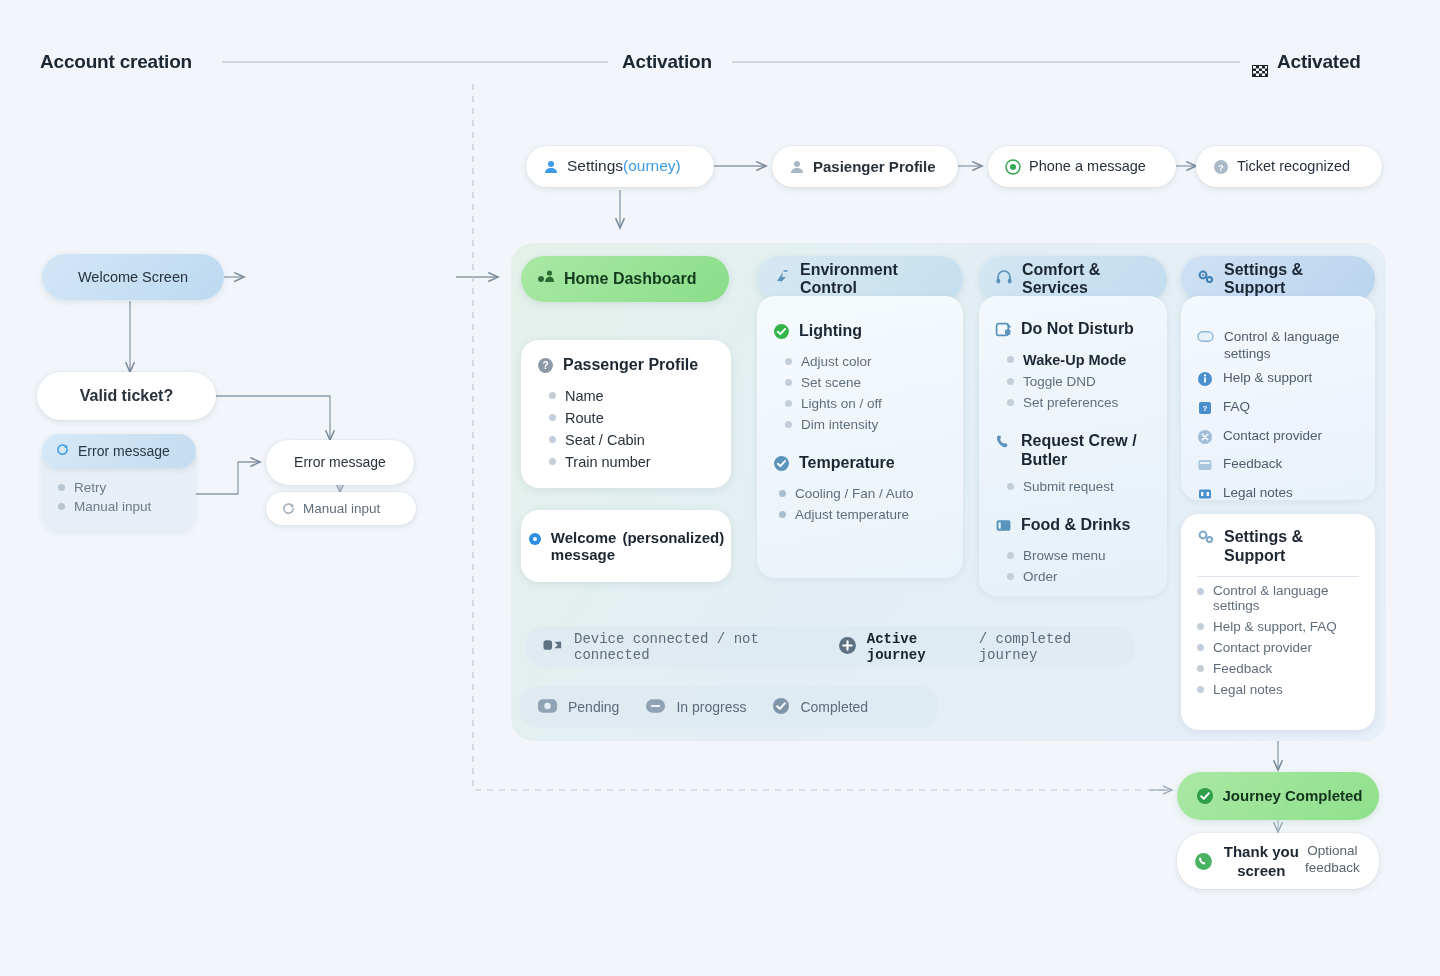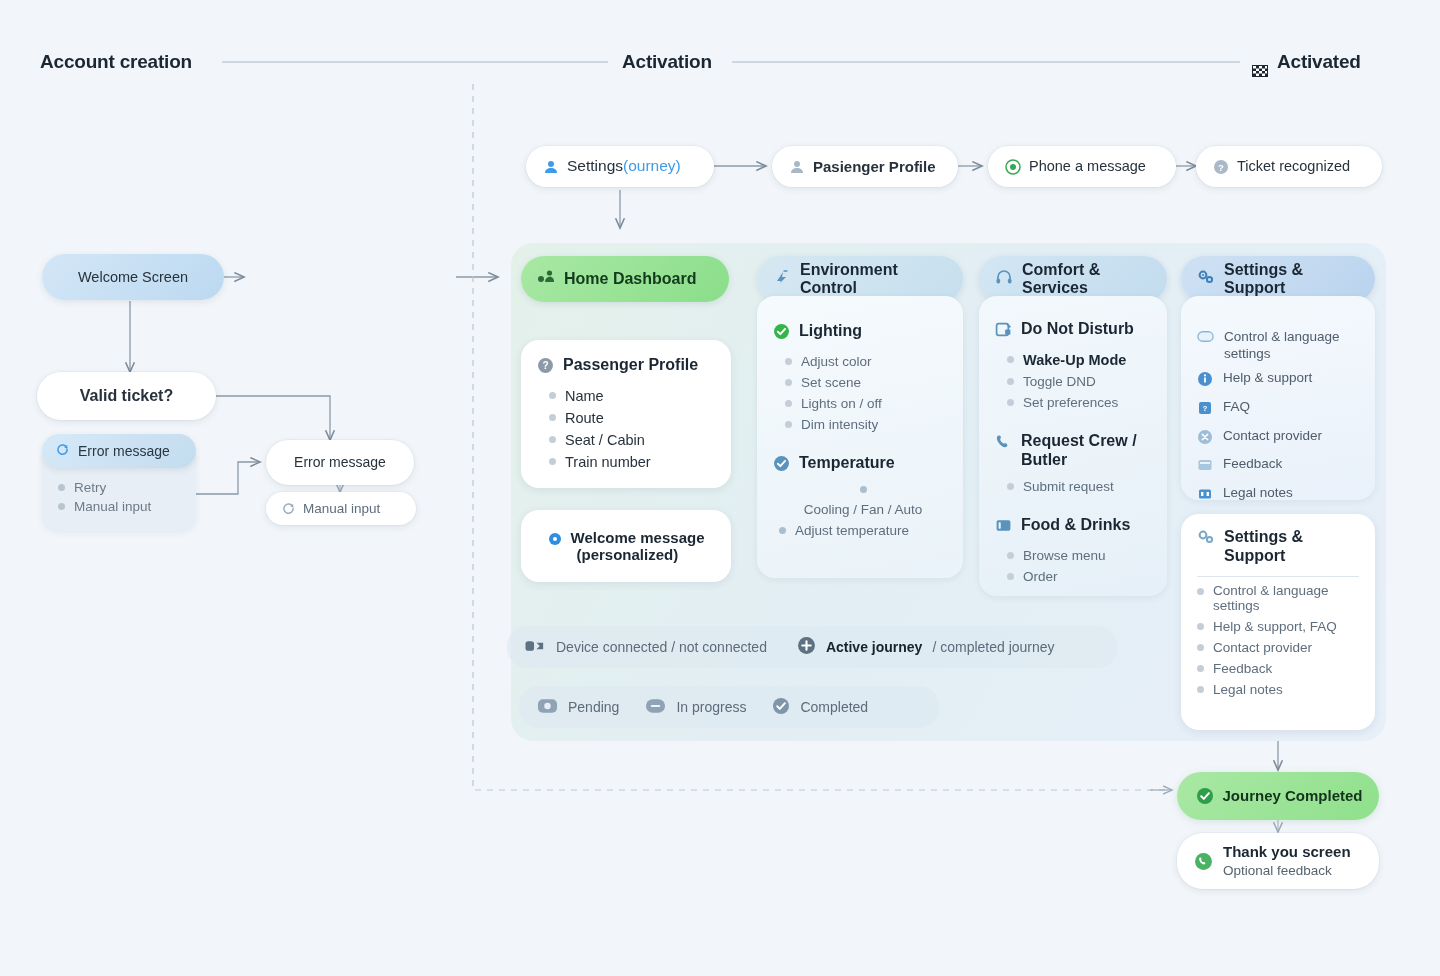--- a/index.html
+++ b/index.html
@@ -105,21 +105,21 @@
 
   .legend {
     position:absolute; border-radius:20px; height:42px;
     background:rgba(221,232,241,.62);
     display:flex; align-items:center; padding:0 18px; gap:20px;
   }
   .legend .cell { display:flex; align-items:center; gap:10px; font-size:14px; color:#41505f; }
   .legend .cell b { color:#17222d; font-weight:700; }
   .legend .cell .muted { color:#5d6b7a; }
 
-  .titlewrap { display:flex; flex-direction:column; align-items:center; }
+  .titlewrap { display:flex; align-items:center; }
   .sub2 { font-size:13.5px; color:#56646f; font-weight:400; }
 </style>
 </head>
 <body>
 
 <div class="canvas">
 
   <svg class="links">
     <defs>
       <marker id="ah" markerWidth="9" markerHeight="9" refX="7.5" refY="4" orient="auto">
@@ -411,21 +411,21 @@
     <div class="spacer"></div>
     <div class="grp-title">
       <span class="ico">
         <svg width="17" height="17" viewBox="0 0 16 16">
           <circle cx="8" cy="8" r="7" fill="#5a93bb"></circle>
           <path d="M4.6 8.2 L6.9 10.5 L11.4 5.6" fill="none" stroke="#fff" stroke-width="1.8" stroke-linecap="round" stroke-linejoin="round"></path>
         </svg>
       </span>
       <span>Temperature</span>
     </div>
-    <div class="item" style="margin-left:6px;flex-direction:column;">
+    <div class="item" style="margin-left:6px;">
         <span class="dot" style="background:#a9bece;"></span>
         <span>Cooling / Fan / Auto</span>
       </div>
     <div class="item" style="margin-left:6px;">
         <span class="dot" style="background:#a9bece;"></span>
         <span>Adjust temperature</span>
       </div>
   </div>
 
   <div class="card tint2" style="left:979px; top:296px; width:188px; height:300px; padding-top:24px;">
@@ -535,21 +535,21 @@
         <svg width="16" height="16" viewBox="0 0 16 16">
             <rect x="2" y="3.5" width="12" height="9" rx="1.6" fill="#4a90cf"></rect>
             <rect x="4" y="6" width="2.4" height="4" fill="#fff"></rect>
             <rect x="9.6" y="6" width="2.4" height="4" fill="#fff"></rect>
           </svg>
       </span>
       <span>Legal notes</span>
     </div>
   </div>
 
-  <div class="legend" style="left:507px; top:626px; width:610px;">
+  <div class="legend" style="left:525px; top:626px; width:610px;font-family:Liberation Mono, monospace;">
     <div class="cell">
       <span>
         <svg width="21" height="14" viewBox="0 0 22 14">
           <rect x="0.5" y="2" width="9" height="10" rx="3" fill="#5d7183"></rect>
           <path d="M12 3.5 L19 3.5 L19 10.5 L12 10.5 L15.5 7 Z" fill="#5d7183"></path>
         </svg>
       </span>
       <span class="muted">Device connected / not connected</span>
     </div>
     <div class="cell" style="margin-left:10px;">

